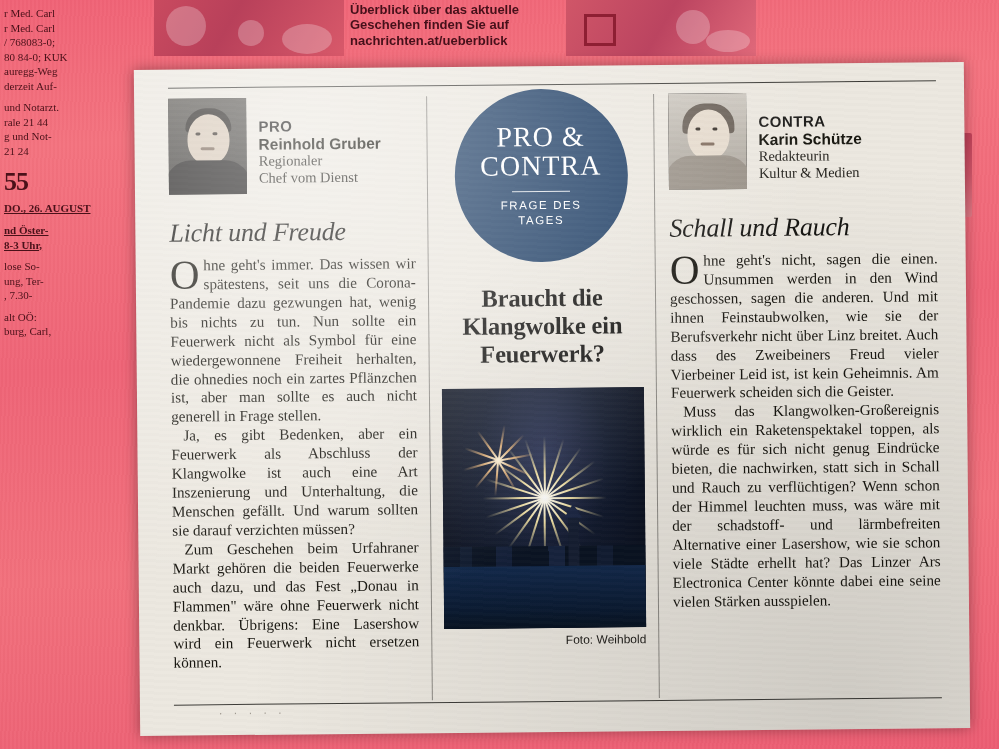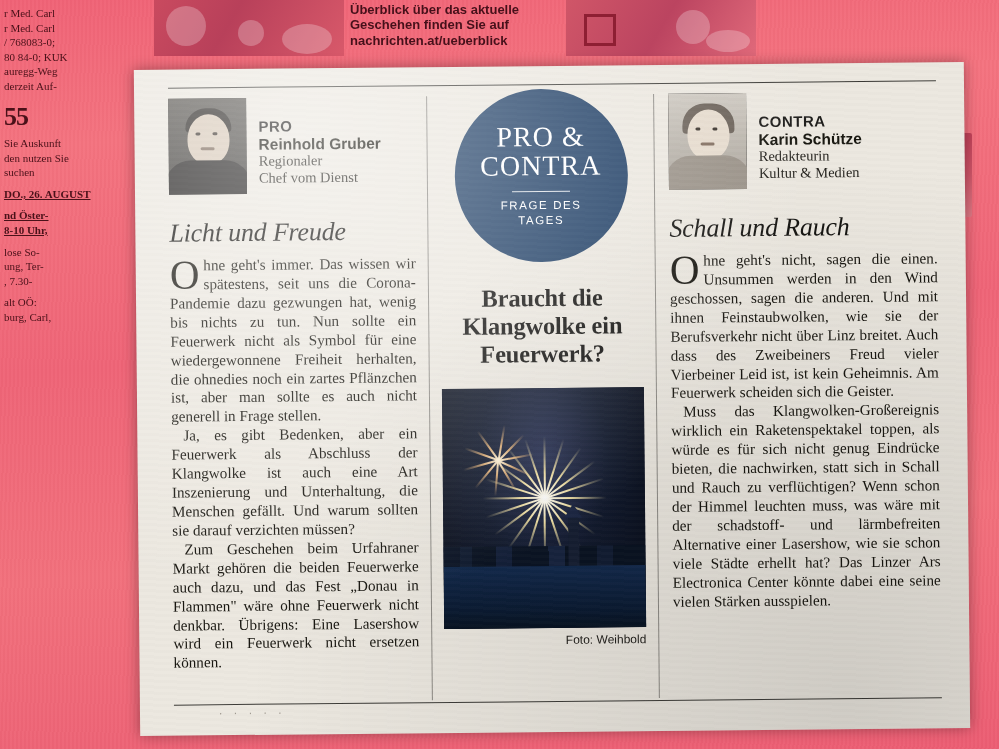--- a/index.html
+++ b/index.html
@@ -439,27 +439,28 @@
 
 <div id="page-bg"></div>
 
 <div class="pink-col-left">
   <p style="white-space:pre-line">r Med. Carl</p>
   <p style="white-space:pre-line;margin-top:-7px">r Med. Carl
 / 768083-0;
 80 84-0; KUK
 auregg-Weg
 derzeit Auf-</p>
+  <p style="white-space:pre-line">und Notarzt.
+rale 21 44
+g und Not-
+21 24</p>
   <div class="big">55</div>
-  <p style="white-space:pre-line">Sie Auskunft
-den nutzen Sie
-suchen</p>
   <p class="strong">DO., 26. AUGUST</p>
   <p class="strong" style="white-space:pre-line">nd Öster-
-8-10 Uhr,</p>
+8-3 Uhr,</p>
   <p style="white-space:pre-line">lose So-
 ung, Ter-
 , 7.30-</p>
   <p style="white-space:pre-line">alt OÖ:
 burg, Carl,</p>
 </div>
 
 <div class="pink-top-banner">
   <div class="banner-img">
     <div class="blob" style="width:40px;height:40px;left:12px;top:6px"></div>

